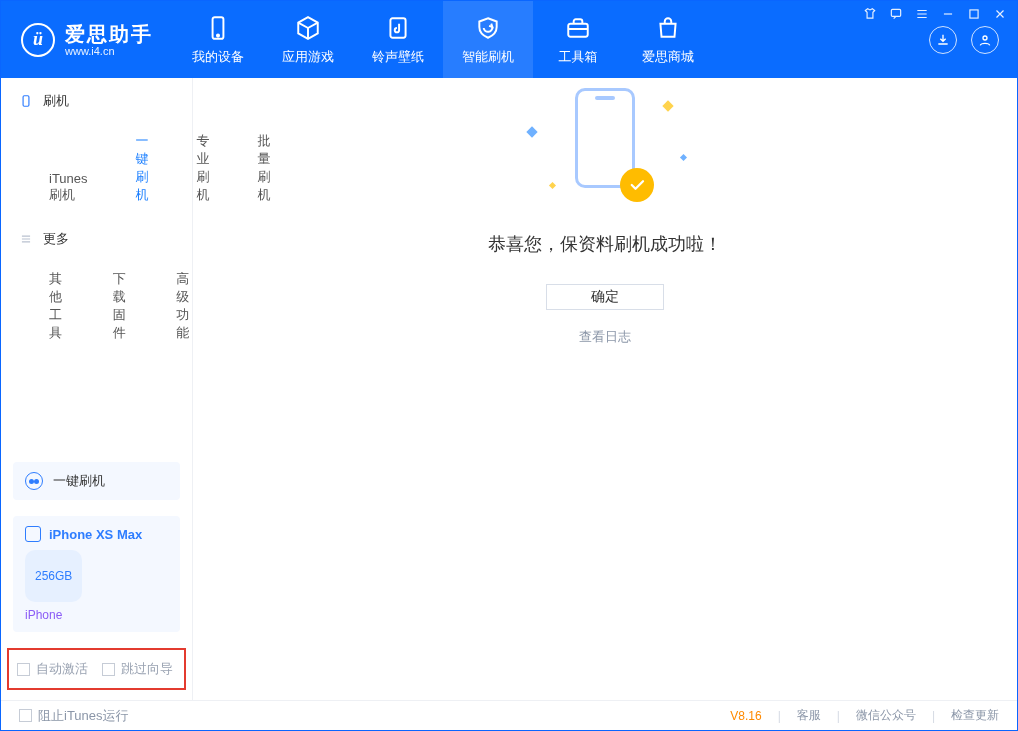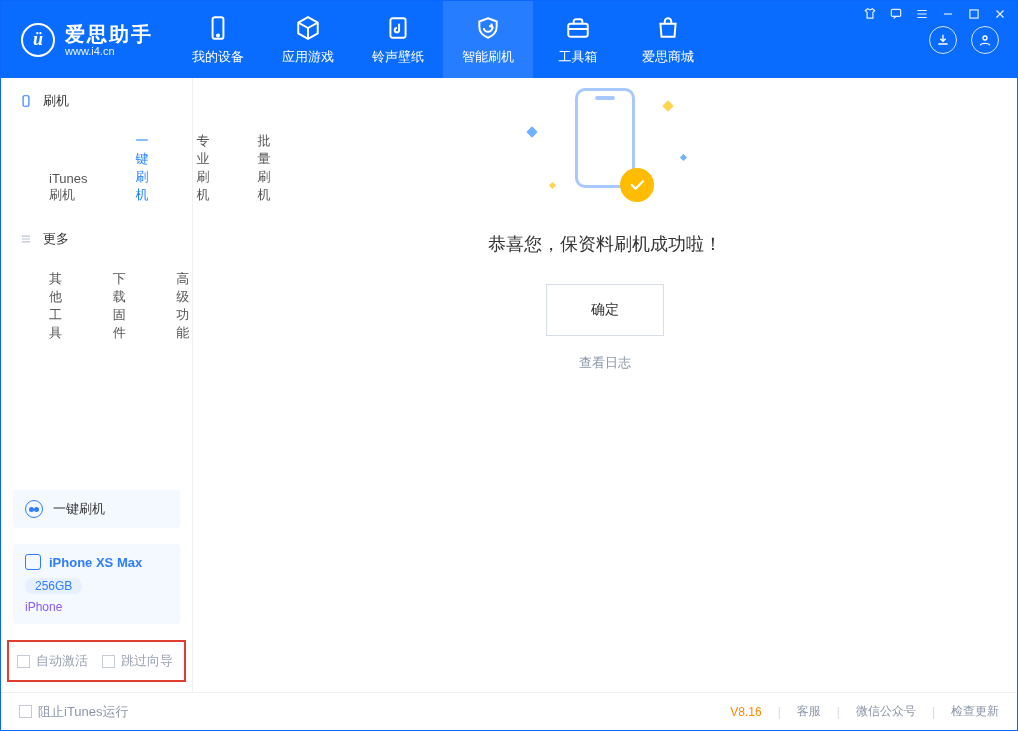--- a/index.html
+++ b/index.html
@@ -37,21 +37,21 @@
 .status-card { flex-direction: row; align-items: center; gap: 10px; }
 .status-card .dot-ico { width: 18px; height: 18px; border-radius: 50%; border: 1.5px solid #2e7dff; position: relative; }
 .status-card .dot-ico:before, .status-card .dot-ico:after { content: ""; position: absolute; background: #2e7dff; border-radius: 50%; width: 5px; height: 5px; }
 .status-card .dot-ico:before { left: 3px; top: 6px; }
 .status-card .dot-ico:after { right: 3px; top: 6px; }
 .status-card .lbl { color: #333; font-size: 13px; }
 
 .device-card .dev-top { display: flex; align-items: center; gap: 8px; }
 .device-card .dev-ico { width: 16px; height: 16px; border: 1.5px solid #2e7dff; border-radius: 3px; display: inline-block; }
 .device-card .dev-name { color: #2e7dff; font-weight: 600; font-size: 13px; }
-.device-card .dev-storage { display: inline-block; background: #e6f0ff; color: #2e7dff; border-radius: 10px; padding: 1px 10px; font-size: 12px; margin-top: 4px; width: fit-content; }
+.device-card .dev-storage { display: inline-block; background: #e6f0ff; color: #2e7dff; border-radius: 10px; padding: 19px 10px; font-size: 12px; margin-top: 4px; width: fit-content; }
 .device-card .dev-type { color: #8b5cf6; font-size: 12px; margin-top: 2px; }
 
 .red-box { margin: 8px 6px 10px 6px; border: 2px solid #e33b2f; padding: 10px 8px; display: flex; gap: 14px; align-items: flex-start; }
 .chk { display: flex; align-items: center; gap: 6px; color: #9aa3b2; font-size: 13px; cursor: pointer; }
 .chk .box { width: 13px; height: 13px; border: 1px solid #c6ccd6; background: #fff; }
 
 
 .main { flex: 1; display: flex; flex-direction: column; align-items: center; justify-content: flex-start; position: relative; }
 .success-art { width: 170px; height: 130px; position: relative; margin-bottom: 24px; }
 .phone { position: absolute; left: 50%; top: 10px; transform: translateX(-50%); width: 60px; height: 100px; border: 3px solid #a8c9ff; border-radius: 10px; background: #fff; }
@@ -60,25 +60,25 @@
 .badge svg { width: 18px; height: 18px; }
 .spark { position: absolute; width: 8px; height: 8px; transform: rotate(45deg); }
 .spark.blue { background: #6fb1ff; }
 .spark.yellow { background: #ffd34d; }
 .s1 { left: 8px; top: 50px; }
 .s2 { right: 18px; top: 24px; }
 .s3 { right: 4px; bottom: 48px; width: 5px; height: 5px; }
 .s4 { left: 30px; bottom: 20px; width: 5px; height: 5px; }
 
 .success-title { font-size: 18px; color: #333; margin-bottom: 28px; }
-.ok-btn { border: 1px solid #d8dee8; background: #fff; padding: 16px 44px; font-size: 14px; color: #333; cursor: pointer; margin-bottom: 18px; }
+.ok-btn { border: 1px solid #d8dee8; background: #fff; padding: 3px 44px; font-size: 14px; color: #333; cursor: pointer; margin-bottom: 18px; }
 .log-link { color: #8b96a8; font-size: 13px; cursor: pointer; }
 
 
-.footer { height: 38px; border-top: 1px solid #eef0f4; display: flex; align-items: center; padding: 0 18px; font-size: 12px; color: #8b96a8; }
+.footer { height: 30px; border-top: 1px solid #eef0f4; display: flex; align-items: center; padding: 0 18px; font-size: 12px; color: #8b96a8; }
 .footer .chk { color: #8b96a8; }
 .footer-right { margin-left: auto; display: flex; align-items: center; gap: 16px; }
 .footer-right .sep { color: #d6dbe4; }
 .footer-right .ver { color: #ff8a00; }
 .footer-right a { color: #8b96a8; cursor: pointer; }
 </style>
 </head>
 <body>
 
 <div class="window">

